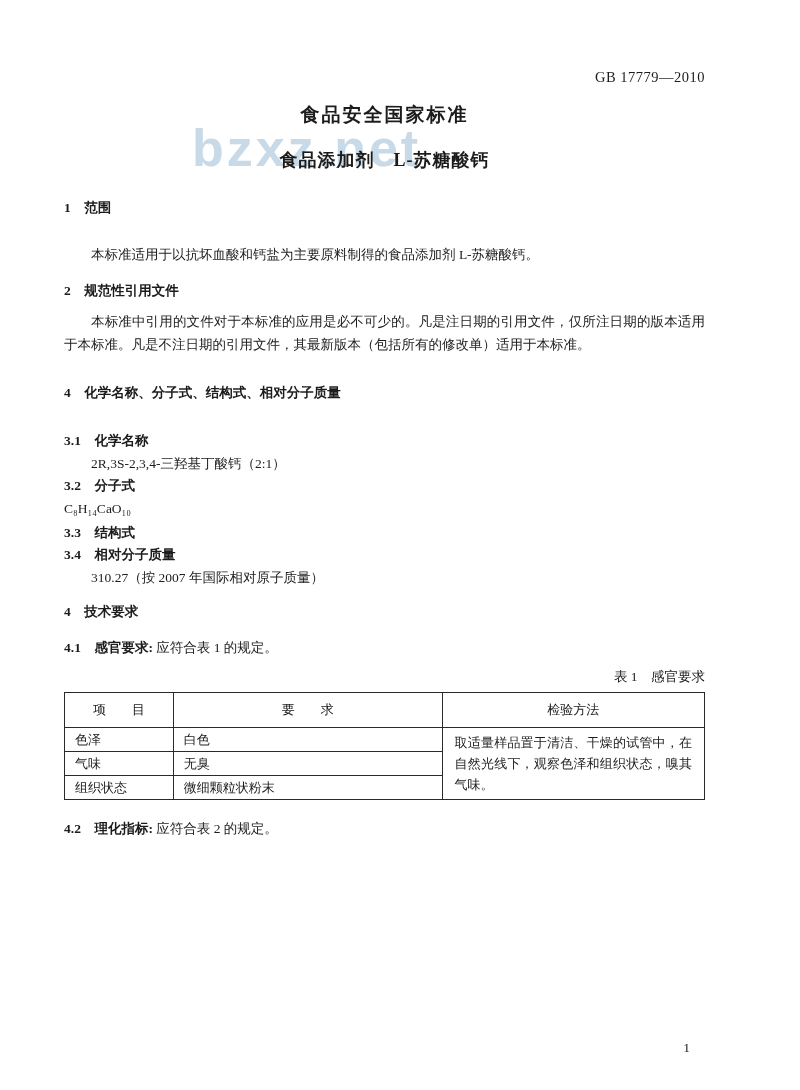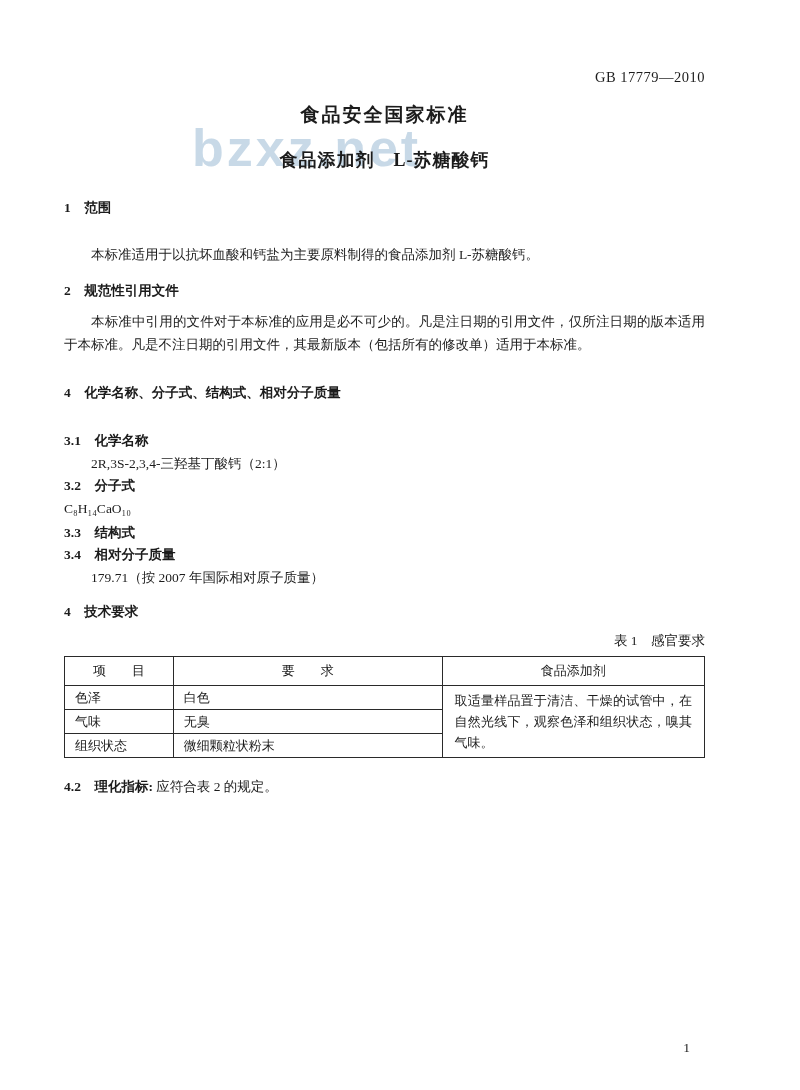--- a/index.html
+++ b/index.html
@@ -103,21 +103,21 @@
     font-size: 13px;
     border: 1.6px solid #2a2a2a;
   }
   .sensory-table th, .sensory-table td {
     border: 1px solid #2a2a2a;
     padding: 2px 10px;
     font-weight: normal;
   }
   .sensory-table th {
     text-align: center;
-    height: 29px;
+    height: 35px;
   }
   .sensory-table td { height: 22px; text-align: left; }
   .sensory-table td.method-cell {
     vertical-align: middle;
     line-height: 21px;
     text-align: justify;
     padding: 4px 12px;
   }
   .page-number {
     position: absolute;
@@ -153,38 +153,42 @@
     <div class="heading mt-s31h">3.1　化学名称</div>
     <div class="body-text indent">2R,3S-2,3,4-三羟基丁酸钙（2:1）</div>
 
     <div class="heading">3.2　分子式</div>
     <div class="formula">C₈H₁₄CaO₁₀</div>
 
     <div class="heading" style="margin-top:2px;">3.3　结构式</div>
 
 
     <div class="heading">3.4　相对分子质量</div>
-    <div class="body-text indent">179.71（按 2007 年国际相对原子质量）</div>
+    <div class="body-text indent">310.27（按 2007 年国际相对原子质量）</div>
 
     <div class="heading mt-s4h">4　技术要求</div>
 
+    <div class="inline-line mt-s41">
+      <span class="lead">4.1　感官要求:</span>
+      <span class="tail">应符合表 1 的规定。</span>
+    </div>
 
     <div class="table-caption">表 1　感官要求</div>
 
     <table class="sensory-table">
       <colgroup>
         <col style="width:17%">
         <col style="width:42%">
         <col style="width:41%">
       </colgroup>
       <thead>
         <tr>
           <th>项　　目</th>
           <th>要　　求</th>
-          <th>食品添加剂</th>
+          <th>检验方法</th>
         </tr>
       </thead>
       <tbody>
         <tr>
           <td>色泽</td>
           <td>白色</td>
           <td class="method-cell" rowspan="3">取适量样品置于清洁、干燥的试管中，在自然光线下，观察色泽和组织状态，嗅其气味。</td>
         </tr>
         <tr>
           <td>气味</td>

